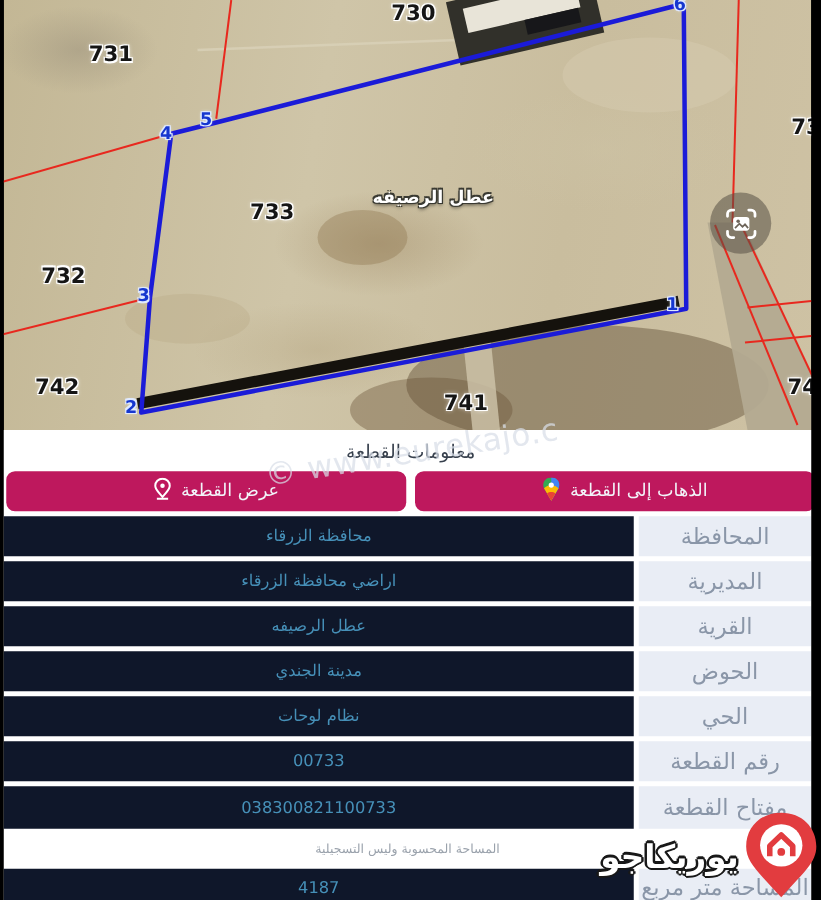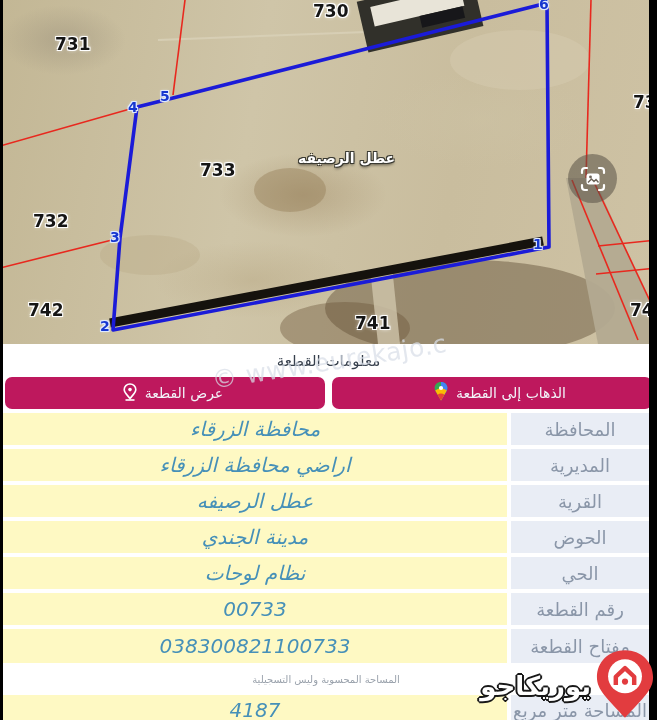--- a/index.html
+++ b/index.html
@@ -37,22 +37,22 @@
   .tabs{position:absolute;left:0;top:377px;width:657px;height:32px;display:flex;gap:7px;padding:0 5px;box-sizing:border-box;}
   .tab-btn{flex:1;background:#be185d;border:none;border-radius:7px;color:#f2f5fa;font-size:14px;
     font-family:"DejaVu Sans",sans-serif;display:flex;align-items:center;justify-content:center;gap:8px;cursor:pointer;padding-left:22px;}
   .tab-btn .lbl{direction:rtl;}
   .watermark{position:absolute;left:210px;top:366px;width:340px;z-index:6;pointer-events:none;
     transform:rotate(-9deg);transform-origin:left top;font-size:25px;color:rgba(216,222,232,.72);letter-spacing:.5px;}
 
   
   .ptable{position:absolute;left:3px;top:413px;width:646px;}
   .trow{display:flex;flex-direction:row;gap:4px;margin-bottom:4px;height:32px;}
-  .tval{flex:1;background:#fef9c3;display:flex;align-items:center;justify-content:center;
-    font-size:20px;color:#4690b8;direction:rtl;font-style:italic;}
+  .tval{flex:1;background:#0f172a;display:flex;align-items:center;justify-content:center;
+    font-size:13px;color:#4690b8;direction:rtl;}
   .tlabel{width:138px;background:#e9edf5;display:flex;align-items:center;justify-content:center;
     font-size:18px;color:#8a96a8;direction:rtl;}
   .tnote{height:24px;margin-bottom:4px;background:#fff;display:flex;align-items:center;justify-content:center;
     font-size:10px;color:#9aa2ac;direction:rtl;}
   .trow.tall{height:34px;}
   .trow.last{height:30px;margin-bottom:0;}
 
   
   .brand{position:absolute;right:2px;top:648px;z-index:60;display:flex;align-items:center;gap:4px;}
   .brand-text{color:#fff;font-weight:bold;font-size:26px;direction:rtl;
@@ -94,21 +94,21 @@
         <line x1="591" y1="0" x2="586" y2="178"></line>
         <line x1="572" y1="180" x2="638" y2="340"></line>
         <line x1="592" y1="178" x2="657" y2="316"></line>
         <line x1="598" y1="246" x2="657" y2="240"></line>
         <line x1="596" y1="274" x2="657" y2="268"></line>
       </g>
 
       <polygon points="173,98 547,3 549,247 113,330 120,238 137,107" fill="none" stroke="#1b1bd8" stroke-width="3.6" stroke-linejoin="round"></polygon>
     </svg>
 
-    <div class="parcel-num" style="left:55px;top:34px;">731</div>
+    <div class="parcel-num" style="left:71px;top:34px;">731</div>
     <div class="parcel-num" style="left:313px;top:1px;">730</div>
     <div class="parcel-num" style="left:33px;top:184px;margin-top:27px;">732</div>
     <div class="parcel-num" style="left:200px;top:160px;">733</div>
     <div class="parcel-num" style="left:28px;top:300px;">742</div>
     <div class="parcel-num" style="left:355px;top:313px;">741</div>
     <div class="parcel-num" style="left:633px;top:92px;">73</div>
     <div class="parcel-num" style="left:630px;top:300px;">74</div>
 
     <div class="vertex-num" style="left:533px;top:236px;">1</div>
     <div class="vertex-num" style="left:100px;top:318px;">2</div>

